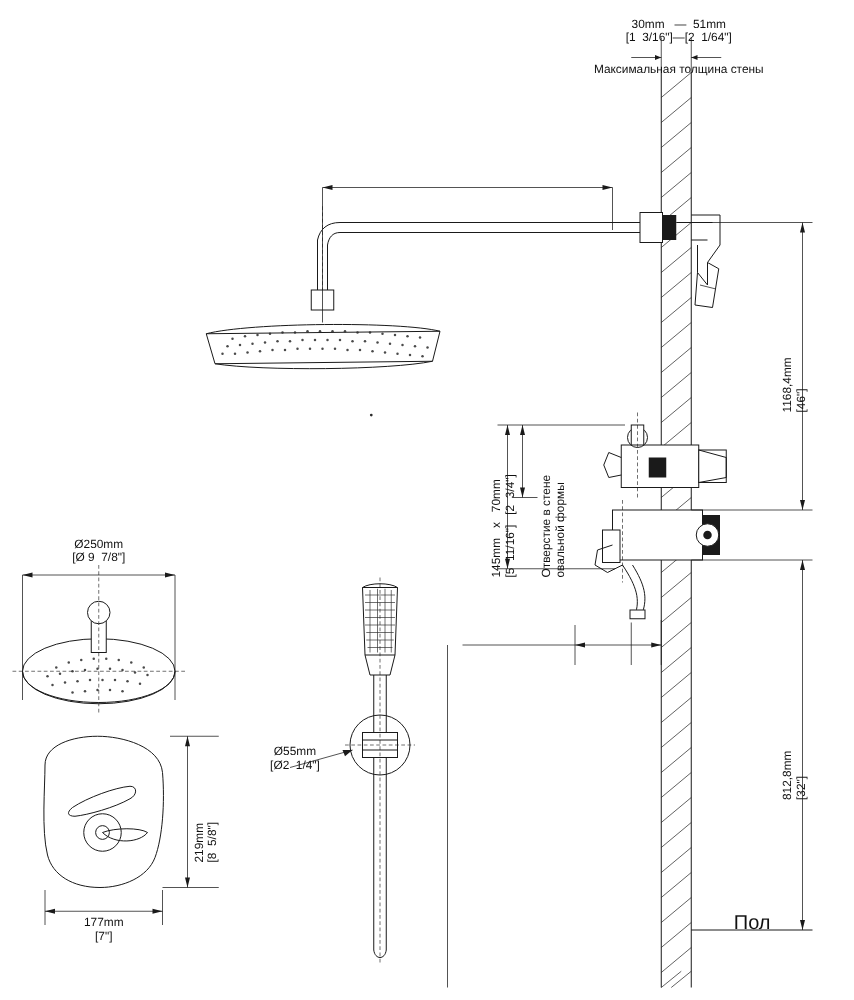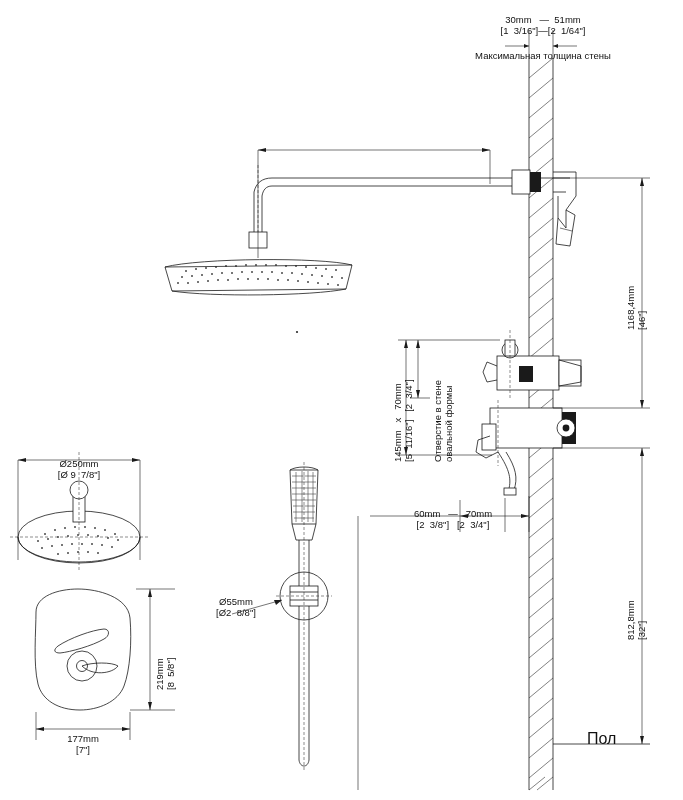--- a/index.html
+++ b/index.html
@@ -358,30 +358,28 @@
   <div class="vert" style="left:625px;top:330px;">1168,4mm
 [46"]</div>
   <div class="vert" style="left:625px;top:640px;">812,8mm
 [32"]</div>
 
   <div class="vert" style="left:392px;top:462px;">145mm   x   70mm
 [5  11/16"]   [2  3/4"]</div>
   <div class="vert" style="left:432px;top:462px;">Отверстие в стене
 овальной формы</div>
 
-  <div class="lbl c" style="left:363px;top:508px;width:180px;">60mm   —   70mm
-[2  3/8"]   [2  3/4"]</div>
 
   <div class="lbl" style="left:587px;top:733px;font-size:16px;">Пол</div>
 
-  <div class="lbl c" style="left:32px;top:430px;width:94px;margin-top:28px;">Ø250mm
+  <div class="lbl c" style="left:32px;top:430px;width:94px;">Ø250mm
 [Ø 9  7/8"]</div>
 
   <div class="lbl c" style="left:196px;top:596px;width:80px;">Ø55mm
-[Ø2  8/8"]</div>
+[Ø2  1/4"]</div>
 
   <div class="vert" style="left:154px;top:690px;">219mm
 [8  5/8"]</div>
 
   <div class="lbl c" style="left:43px;top:733px;width:80px;">177mm
 [7"]</div>
 
 </div>
 
 </body></html>

